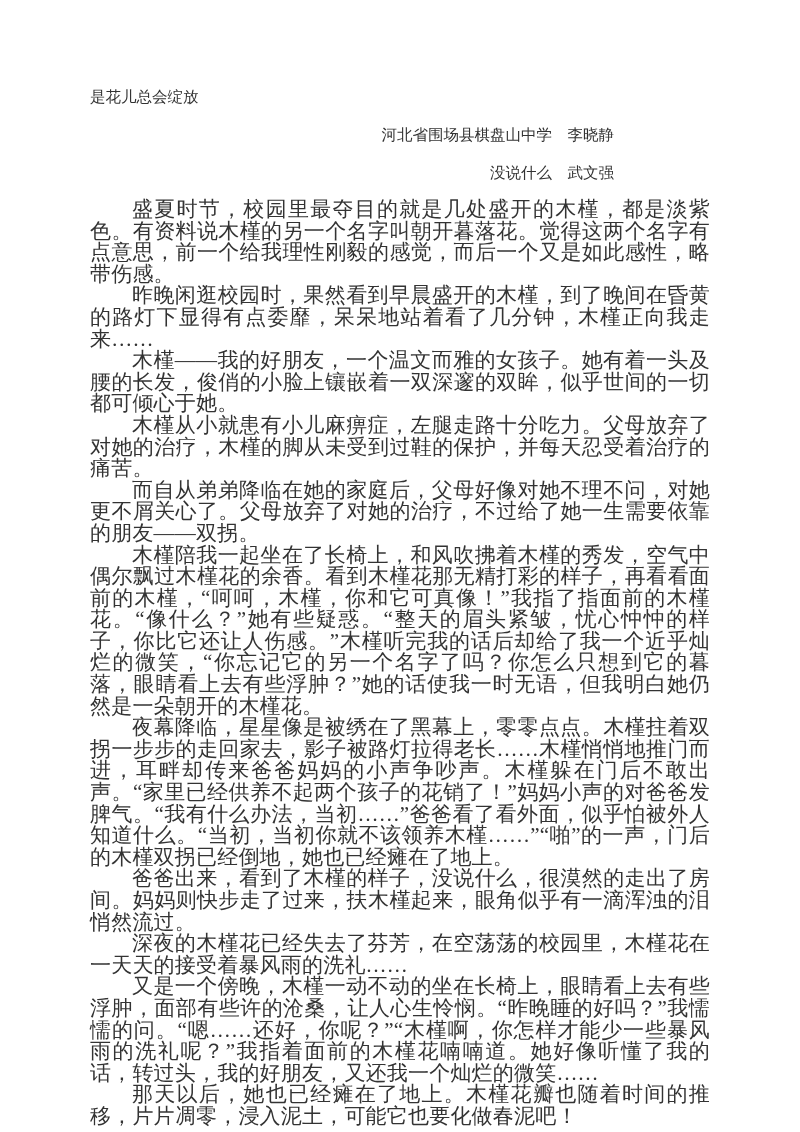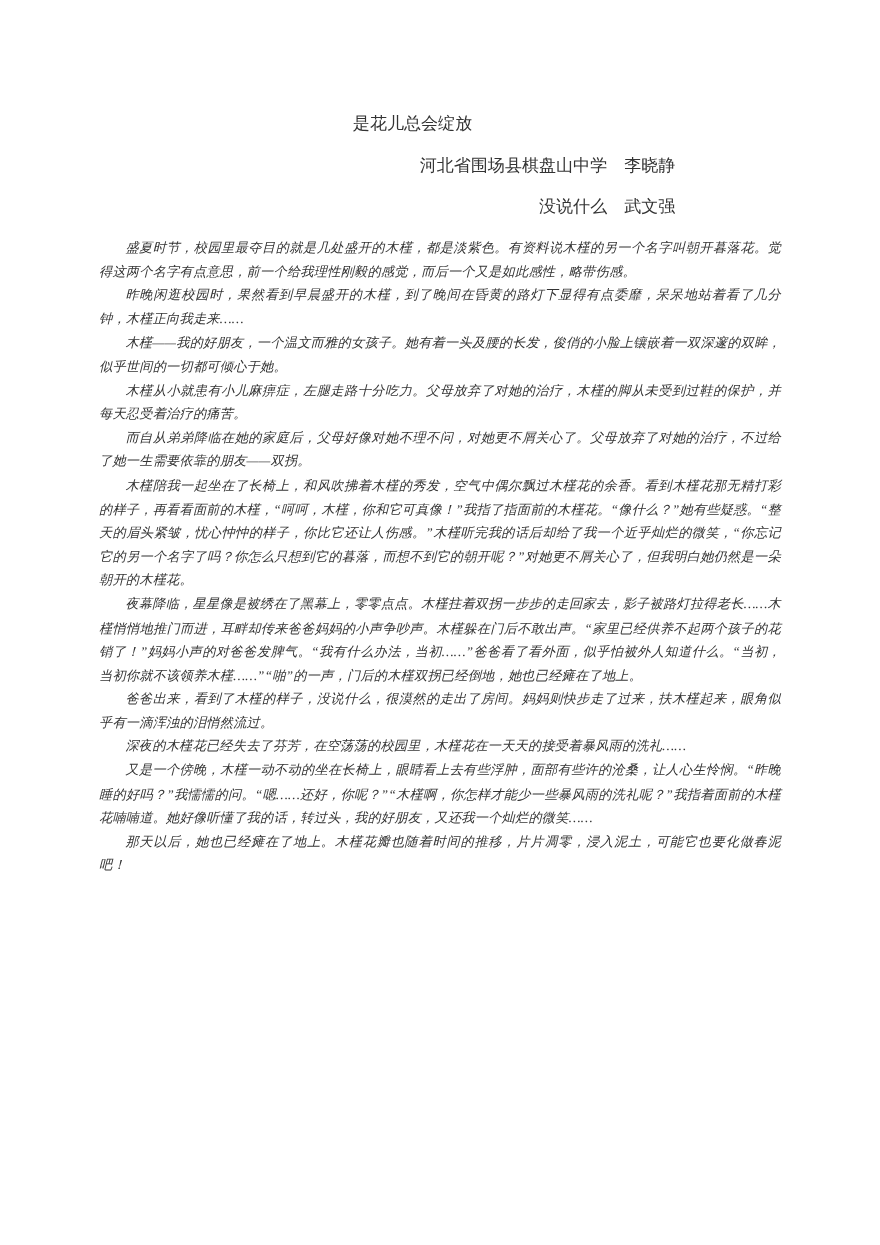--- a/index.html
+++ b/index.html
@@ -16,64 +16,62 @@
   }
   .page {
     box-sizing: border-box;
     width: 800px;
     height: 1132px;
     padding: 86px 90px 0 90px;
   }
   .title {
     font-size: 15.5px;
     font-weight: normal;
-    text-align: center;
     
     padding-right: 50px;
-    margin: 16px;
+    margin: 0;
     line-height: 22px;
   }
   .byline {
     text-align: right;
     padding-right: 80px;
     line-height: 21.5px;
     font-size: 15.5px;
   }
   .byline div {
     margin: 16px;
   }
   .essay-body p {
     margin: 0;
-    font-size: 12px;
+    font-size: 21px;
     line-height: 21.6px;
     text-indent: 2em;
     text-align: justify;
     letter-spacing: 0.2px;
-    font-style: italic;
   }
 </style>
 </head>
 <body>
 
 <div class="page">
 
   <h1 class="title">是花儿总会绽放</h1>
 
   <div class="byline">
     <div>河北省围场县棋盘山中学　李晓静</div>
     <div>没说什么　武文强</div>
   </div>
 
   <div class="essay-body">
     <p>盛夏时节，校园里最夺目的就是几处盛开的木槿，都是淡紫色。有资料说木槿的另一个名字叫朝开暮落花。觉得这两个名字有点意思，前一个给我理性刚毅的感觉，而后一个又是如此感性，略带伤感。</p>
     <p>昨晚闲逛校园时，果然看到早晨盛开的木槿，到了晚间在昏黄的路灯下显得有点委靡，呆呆地站着看了几分钟，木槿正向我走来……</p>
     <p>木槿——我的好朋友，一个温文而雅的女孩子。她有着一头及腰的长发，俊俏的小脸上镶嵌着一双深邃的双眸，似乎世间的一切都可倾心于她。</p>
     <p>木槿从小就患有小儿麻痹症，左腿走路十分吃力。父母放弃了对她的治疗，木槿的脚从未受到过鞋的保护，并每天忍受着治疗的痛苦。</p>
     <p>而自从弟弟降临在她的家庭后，父母好像对她不理不问，对她更不屑关心了。父母放弃了对她的治疗，不过给了她一生需要依靠的朋友——双拐。</p>
-    <p>木槿陪我一起坐在了长椅上，和风吹拂着木槿的秀发，空气中偶尔飘过木槿花的余香。看到木槿花那无精打彩的样子，再看看面前的木槿，“呵呵，木槿，你和它可真像！”我指了指面前的木槿花。“像什么？”她有些疑惑。“整天的眉头紧皱，忧心忡忡的样子，你比它还让人伤感。”木槿听完我的话后却给了我一个近乎灿烂的微笑，“你忘记它的另一个名字了吗？你怎么只想到它的暮落，而想不到它的朝开呢？”对她更不屑关心了，但我明白她仍然是一朵朝开的木槿花。</p>
+    <p>木槿陪我一起坐在了长椅上，和风吹拂着木槿的秀发，空气中偶尔飘过木槿花的余香。看到木槿花那无精打彩的样子，再看看面前的木槿，“呵呵，木槿，你和它可真像！”我指了指面前的木槿花。“像什么？”她有些疑惑。“整天的眉头紧皱，忧心忡忡的样子，你比它还让人伤感。”木槿听完我的话后却给了我一个近乎灿烂的微笑，“你忘记它的另一个名字了吗？你怎么只想到它的暮落，眼睛看上去有些浮肿？”她的话使我一时无语，但我明白她仍然是一朵朝开的木槿花。</p>
     <p>夜幕降临，星星像是被绣在了黑幕上，零零点点。木槿拄着双拐一步步的走回家去，影子被路灯拉得老长……木槿悄悄地推门而进，耳畔却传来爸爸妈妈的小声争吵声。木槿躲在门后不敢出声。“家里已经供养不起两个孩子的花销了！”妈妈小声的对爸爸发脾气。“我有什么办法，当初……”爸爸看了看外面，似乎怕被外人知道什么。“当初，当初你就不该领养木槿……”“啪”的一声，门后的木槿双拐已经倒地，她也已经瘫在了地上。</p>
     <p>爸爸出来，看到了木槿的样子，没说什么，很漠然的走出了房间。妈妈则快步走了过来，扶木槿起来，眼角似乎有一滴浑浊的泪悄然流过。</p>
     <p>深夜的木槿花已经失去了芬芳，在空荡荡的校园里，木槿花在一天天的接受着暴风雨的洗礼……</p>
     <p>又是一个傍晚，木槿一动不动的坐在长椅上，眼睛看上去有些浮肿，面部有些许的沧桑，让人心生怜悯。“昨晚睡的好吗？”我懦懦的问。“嗯……还好，你呢？”“木槿啊，你怎样才能少一些暴风雨的洗礼呢？”我指着面前的木槿花喃喃道。她好像听懂了我的话，转过头，我的好朋友，又还我一个灿烂的微笑……</p>
     <p>那天以后，她也已经瘫在了地上。木槿花瓣也随着时间的推移，片片凋零，浸入泥土，可能它也要化做春泥吧！</p>
   </div>
 
 </div>
 
 </body></html>

